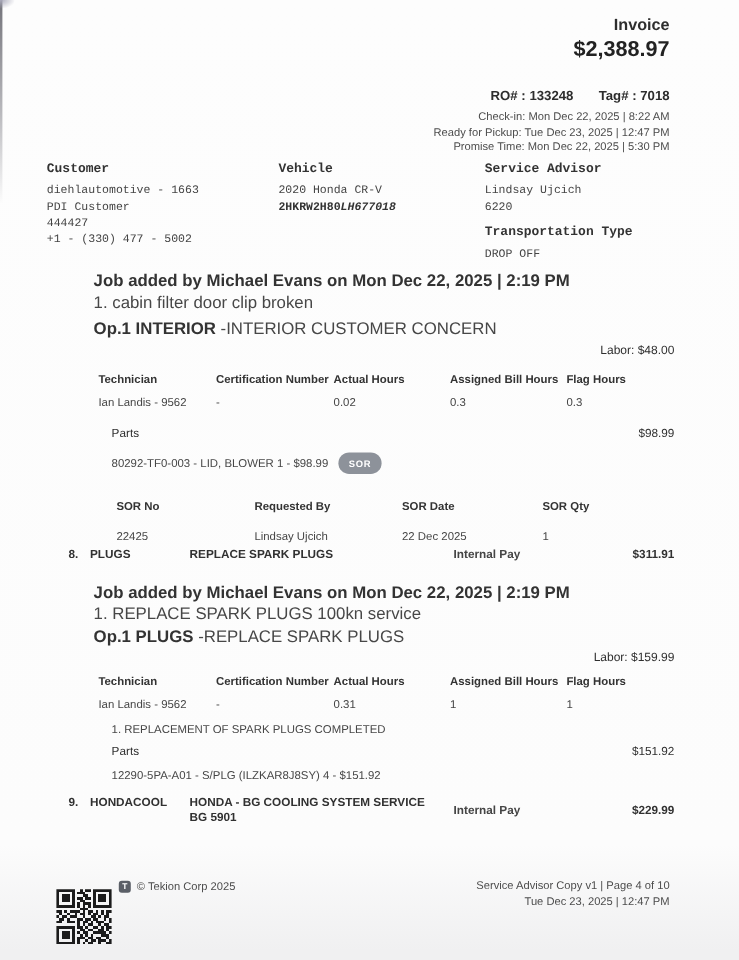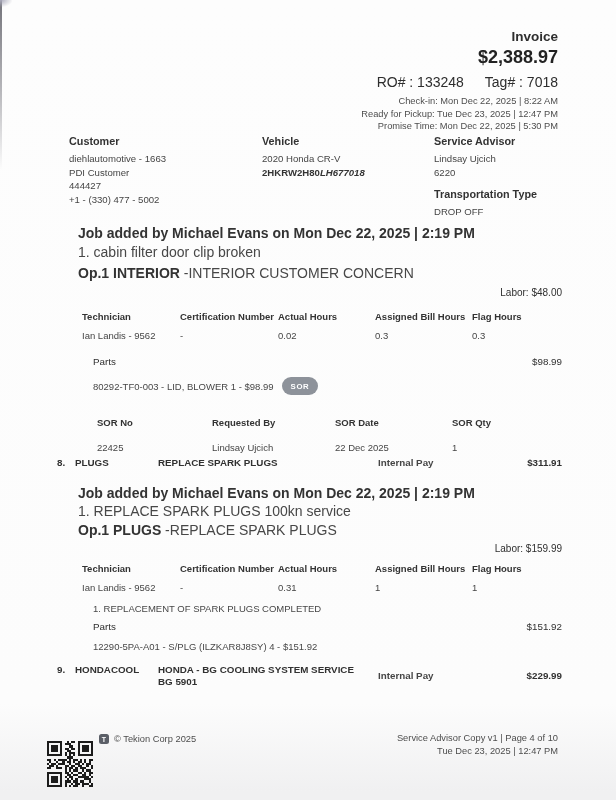--- a/index.html
+++ b/index.html
@@ -14,30 +14,30 @@
     position:relative; width:616px; height:800px;
     background:linear-gradient(180deg,#fdfdfd 0%,#fcfcfc 88%,#f0f0f1 99%);
   }
   
   .edge-left { position:absolute; left:0; top:0; width:2px; height:170px;
     background:linear-gradient(180deg,#73737a,#b9b9bd 55%,rgba(185,185,189,0)); }
   .corner-smudge { position:absolute; left:0; top:0; width:12px; height:7px;
     background:radial-gradient(ellipse at left top,#aab 0%,rgba(170,170,187,0) 75%); }
 
   
-  .hdr { position:absolute; top:29px; right:58px; text-align:right; }
+  .hdr { position:absolute; top:13px; right:58px; text-align:right; }
   .hdr-title { font-size:13.5px; font-weight:600; color:#2e2e2e; }
   .hdr-total { font-size:18px; font-weight:700; color:#222; margin-top:3px; }
-  .hdr-ro { margin-top:6px; font-size:14px; font-weight:400; color:#2d2d2d; }
+  .hdr-ro { margin-top:22px; font-size:11px; font-weight:700; color:#2d2d2d; }
   .hdr-ro .tag { margin-left:21px; }
   .hdr-meta { margin-top:5px; font-size:9.3px; color:#4d4d4d; line-height:12.5px; }
 
   
-  .info-row { position:absolute; top:135px; left:69px; right:54px;
-    display:grid; grid-template-columns:193px 172px 1fr; }
+  .info-row { position:absolute; top:135px; left:39px; right:54px;
+    display:grid; grid-template-columns:193px 172px 1fr;font-family:Liberation Mono, monospace; }
   .info-h { font-size:10.8px; font-weight:700; color:#333; margin-bottom:5px; }
   .info-line { font-size:9.6px; color:#454545; line-height:13.5px; }
   .vin-i { font-style:italic; }
   .transport { margin-top:9px; }
 
   
   .t { font-size:14px; color:#474747; line-height:12px; }
   .b { font-weight:700; color:#333; }
   .labor { text-align:right; font-size:10px; font-weight:400; color:#2f2f2f; line-height:13px; }
 

